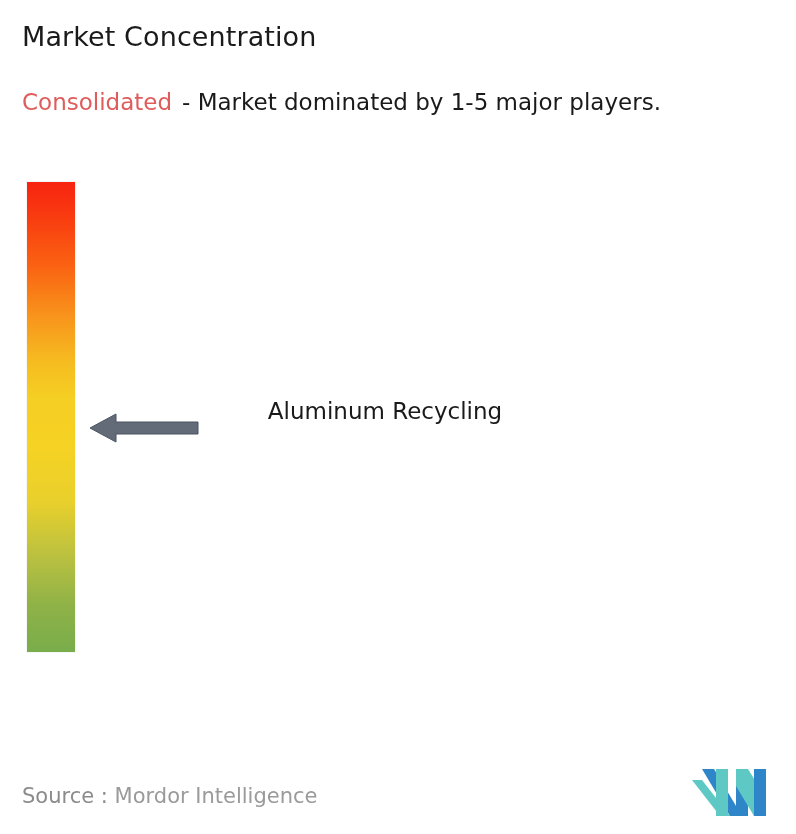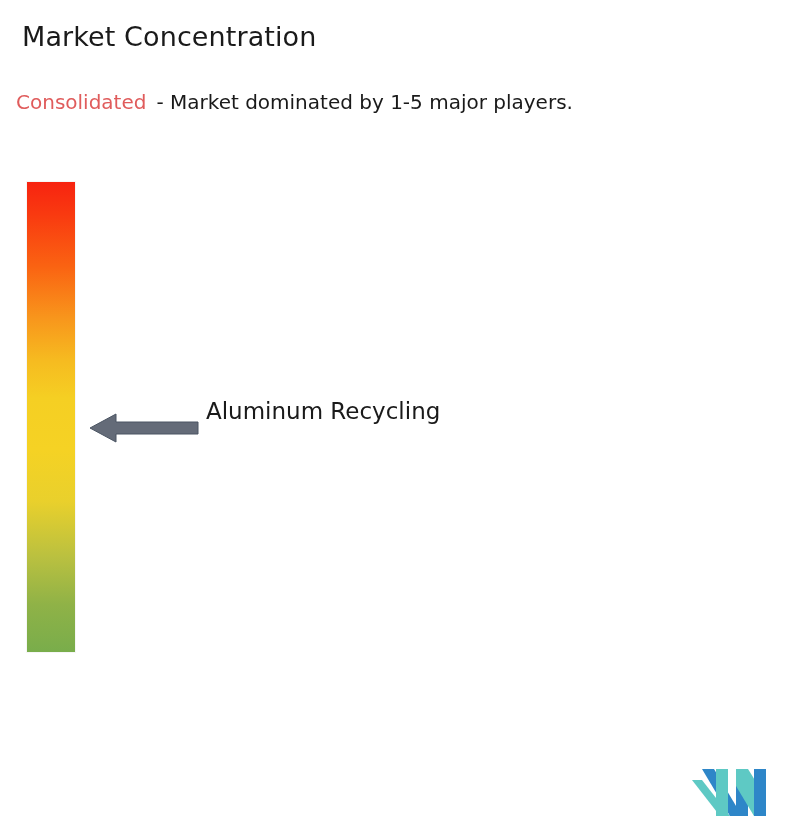--- a/index.html
+++ b/index.html
@@ -33,24 +33,24 @@
     font-size: 27px;
     line-height: 34px;
     color: #1a1a1a;
     letter-spacing: 0.1px;
     white-space: nowrap;
   }
 
   
   .legend-top {
     position: absolute;
-    left: 16px;
+    left: 22px;
     top: 86px;
     width: 745px;
-    font-size: 20px;
+    font-size: 23px;
     line-height: 32px;
     color: #1a1a1a;
   }
   .legend-bottom {
     position: absolute;
     left: 22px;
     top: 686px;
     width: 762px;
     font-size: 23px;
     line-height: 32px;
@@ -97,26 +97,27 @@
     left: 89px;
     top: 411px;
     width: 110px;
     height: 34px;
   }
   .pointer svg { display: block; }
 
   
   .callout-label {
     position: absolute;
-    left: 206px;
+    left: 220px;
     top: 394px;
     width: 330px;
     font-size: 23px;
     line-height: 35px;
     color: #1a1a1a;
+    text-align: center;
   }
 
   
   .source-line {
     position: absolute;
     left: 22px;
     top: 782px;
     font-size: 21px;
     line-height: 28px;
     color: #8b8b8b;
@@ -151,20 +152,24 @@
     <svg width="110" height="34" viewBox="0 0 110 34" xmlns="http://www.w3.org/2000/svg">
       <polygon points="1,17 27,3 27,11 109,11 109,23 27,23 27,31" fill="#646b78" stroke="#4b5563" stroke-width="1"></polygon>
     </svg>
   </div>
 
   <div class="callout-label">
     <div>Aluminum Recycling</div>
   </div>
 
 
+  <div class="source-line">
+    <span class="source-label">Source :</span>
+    <span class="source-value">Mordor Intelligence</span>
+  </div>
 
   <div class="brand-logo">
     <svg width="74" height="50" viewBox="0 0 74 50" xmlns="http://www.w3.org/2000/svg">
       <polygon points="0,14 10,14 38,50 28,50" fill="#5ec9c4"></polygon>
       <polygon points="10,3 22,3 50,50 38,50" fill="#2e86c8"></polygon>
       <polygon points="24,3 36,3 36,50 24,50" fill="#5ec9c4"></polygon>
       <polygon points="44,3 56,3 56,50 44,50" fill="#2e86c8"></polygon>
       <polygon points="44,3 56,3 74,32 74,50 62,50 44,20" fill="#5ec9c4"></polygon>
       <polygon points="62,3 74,3 74,50 62,50" fill="#2e86c8"></polygon>
     </svg>

